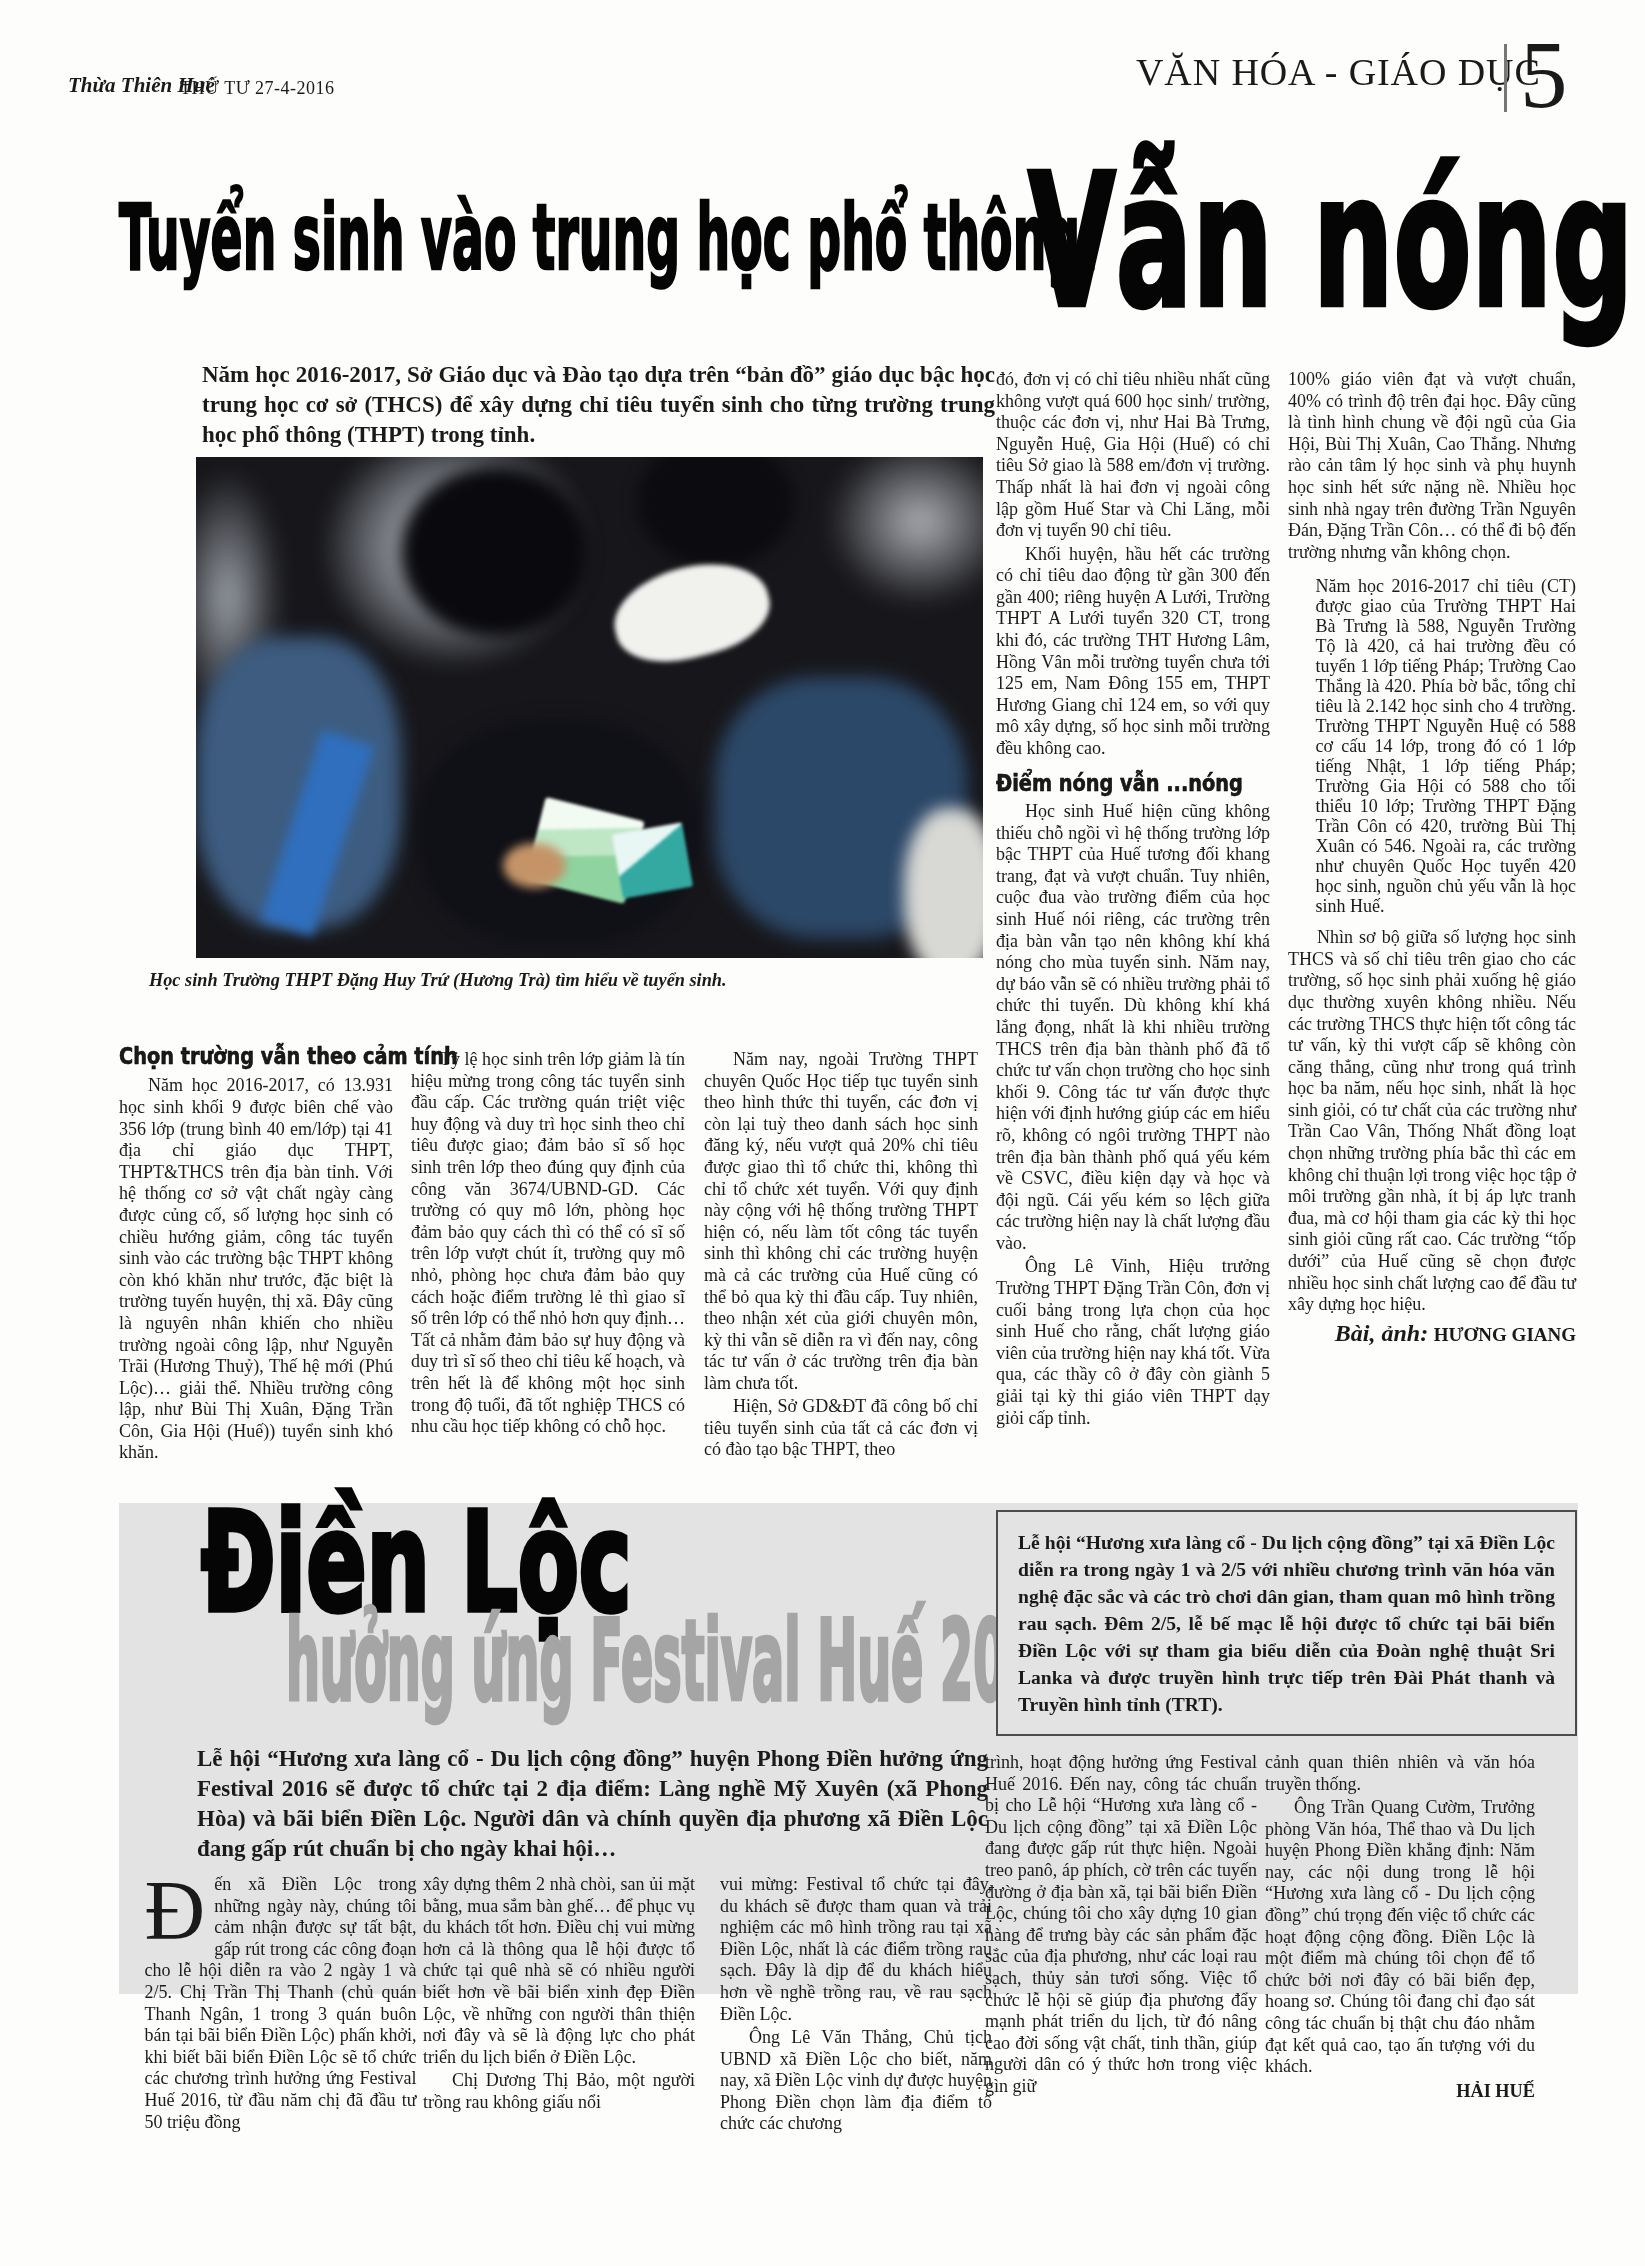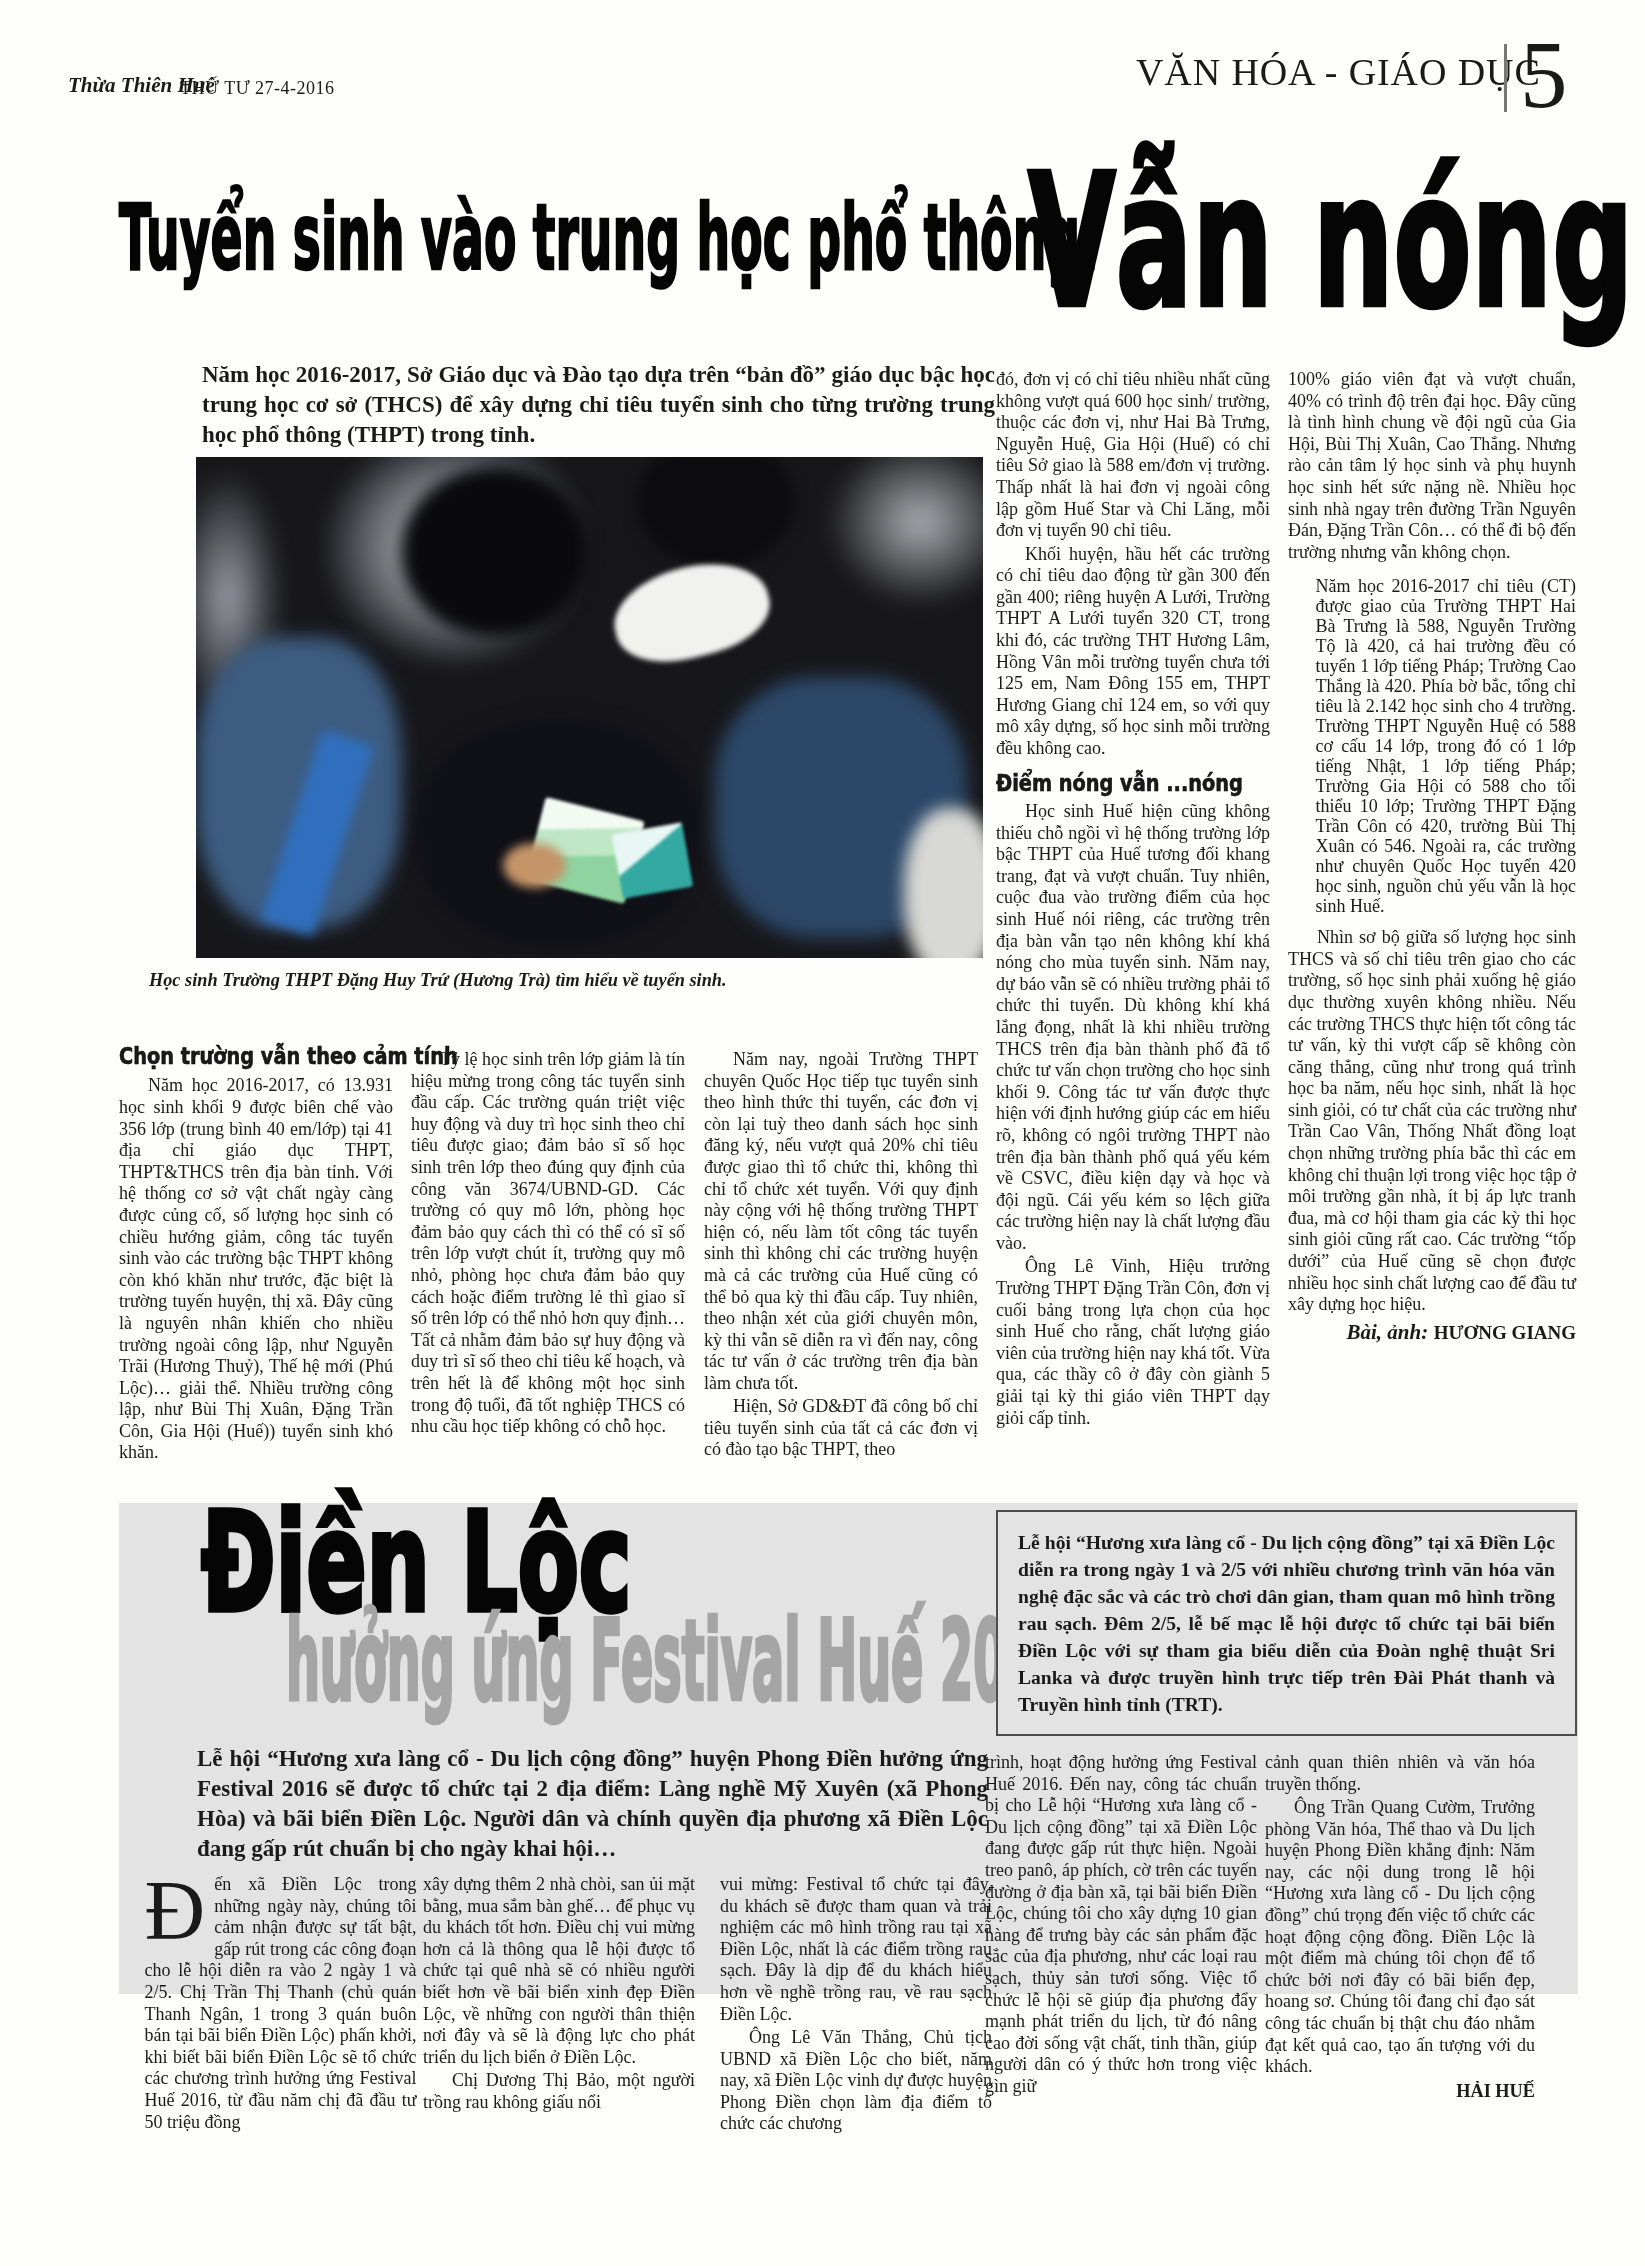--- a/index.html
+++ b/index.html
@@ -45,21 +45,21 @@
   .shoulder{left:28%;top:52%;width:36%;height:46%;background:#101017;border-radius:45%;filter:blur(7.3px);}
   .strap{left:12%;top:55%;width:7%;height:40%;background:#2f6fbe;transform:rotate(18deg);filter:blur(5.5px);}
   .paper1{left:43%;top:70%;width:13%;height:17%;background:linear-gradient(165deg,#f2fbf2 0 30%,#bfe7c6 30% 55%,#8fd4a0 55% 100%);transform:rotate(14deg);filter:blur(1.4px);border-radius:3.7px;}
   .paper2{left:53.5%;top:74%;width:9%;height:13%;background:linear-gradient(150deg,#e8f6f4 0 40%,#33a9a2 40% 100%);transform:rotate(-10deg);filter:blur(1.4px);border-radius:2.7px;}
   .skin1{left:39%;top:77%;width:8%;height:9%;background:#c49468;border-radius:50%;filter:blur(4.6px);}
   .sleeve{right:-2%;bottom:-4%;width:12%;height:34%;background:#d8d8d4;border-radius:45%;filter:blur(8.2px);}
 
   
   .brief-box{margin:12.8px 0 11px 27.4px;font-weight:normal;font-size:18px;line-height:20px;text-align:justify;}
   .byline1{text-align:right;margin-top:3.7px;}
-  .byl-label{font-weight:bold;font-style:italic;font-size:21px;}
+  .byl-label{font-weight:bold;font-style:italic;font-size:24px;}
   .byl-name{font-weight:bold;font-size:19px;margin-left:5.5px;}
 
   
   .gray-sec{background:#e3e3e3;}
   .dl-title{font-size:137px;line-height:137px;transform:scaleX(.65);-webkit-text-stroke:5.5px #050505;}
   .dl-sub{font-size:111px;line-height:111px;transform:scaleX(.43);color:#a5a5a5;-webkit-text-stroke:4.6px #a5a5a5;}
   .dl-box{border:2.7px solid #4d4d4d;padding:16.4px 20px;font-weight:bold;font-size:19.6px;line-height:27px;text-align:justify;background:#e3e3e3;}
   .dl-intro{font-weight:bold;font-size:23px;line-height:30px;text-align:justify;}
   .dropcap{float:left;font-size:84px;line-height:66px;padding:3.7px 9.1px 0 0;font-weight:normal;}
   .byline2{text-align:right;font-weight:bold;font-size:18.3px;margin-top:3.7px;}

